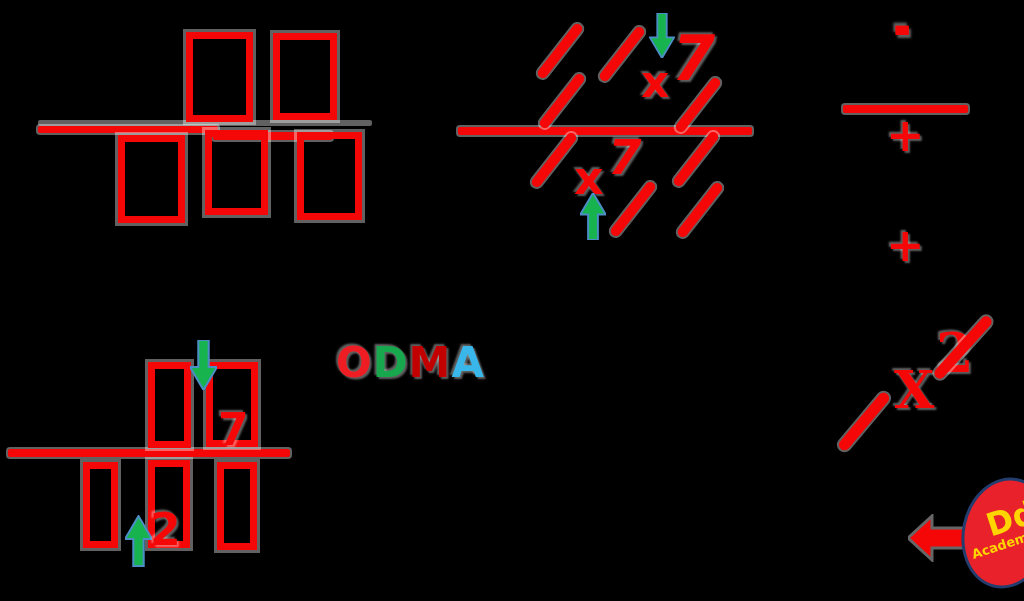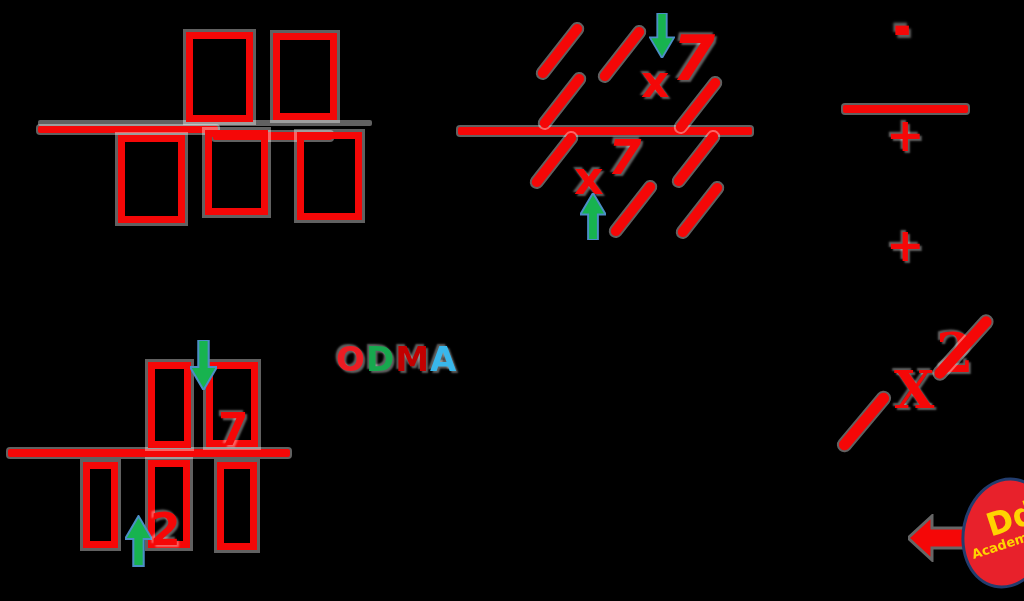--- a/index.html
+++ b/index.html
@@ -18,21 +18,21 @@
   
   .slash{position:absolute;height:10px;background:var(--red);border-radius:6px;
          box-shadow:0 0 0 2px var(--halo);}
   
   .rtext{position:absolute;color:var(--red);font-weight:bold;line-height:1;
          text-shadow:2px 2px 2px var(--halo),-2px -2px 2px var(--halo);}
   .it{font-style:italic;}
   .serif{font-family:"DejaVu Serif",serif;}
   .arrow{position:absolute;}
   
-  .watermark{position:absolute;left:336px;top:342px;font-size:34px;font-weight:bold;
+  .watermark{position:absolute;left:336px;top:342px;font-size:42px;font-weight:bold;
              letter-spacing:1px;line-height:1;
              text-shadow:2px 2px 2px var(--halo),-2px -2px 2px var(--halo);}
   .wm1{color:var(--wm1);} .wm2{color:var(--wm2);} .wm3{color:var(--wm3);} .wm4{color:var(--wm4);}
   
   .sign{position:absolute;color:var(--red);font-weight:900;line-height:1;
         text-shadow:2px 2px 2px var(--halo),-2px -2px 2px var(--halo);}
   
   .logo{position:absolute;left:962px;top:477px;width:88px;height:112px;border-radius:50%;
         background:var(--logo-red);border:3px solid var(--logo-outline);
         transform:rotate(12deg);box-sizing:border-box;}

